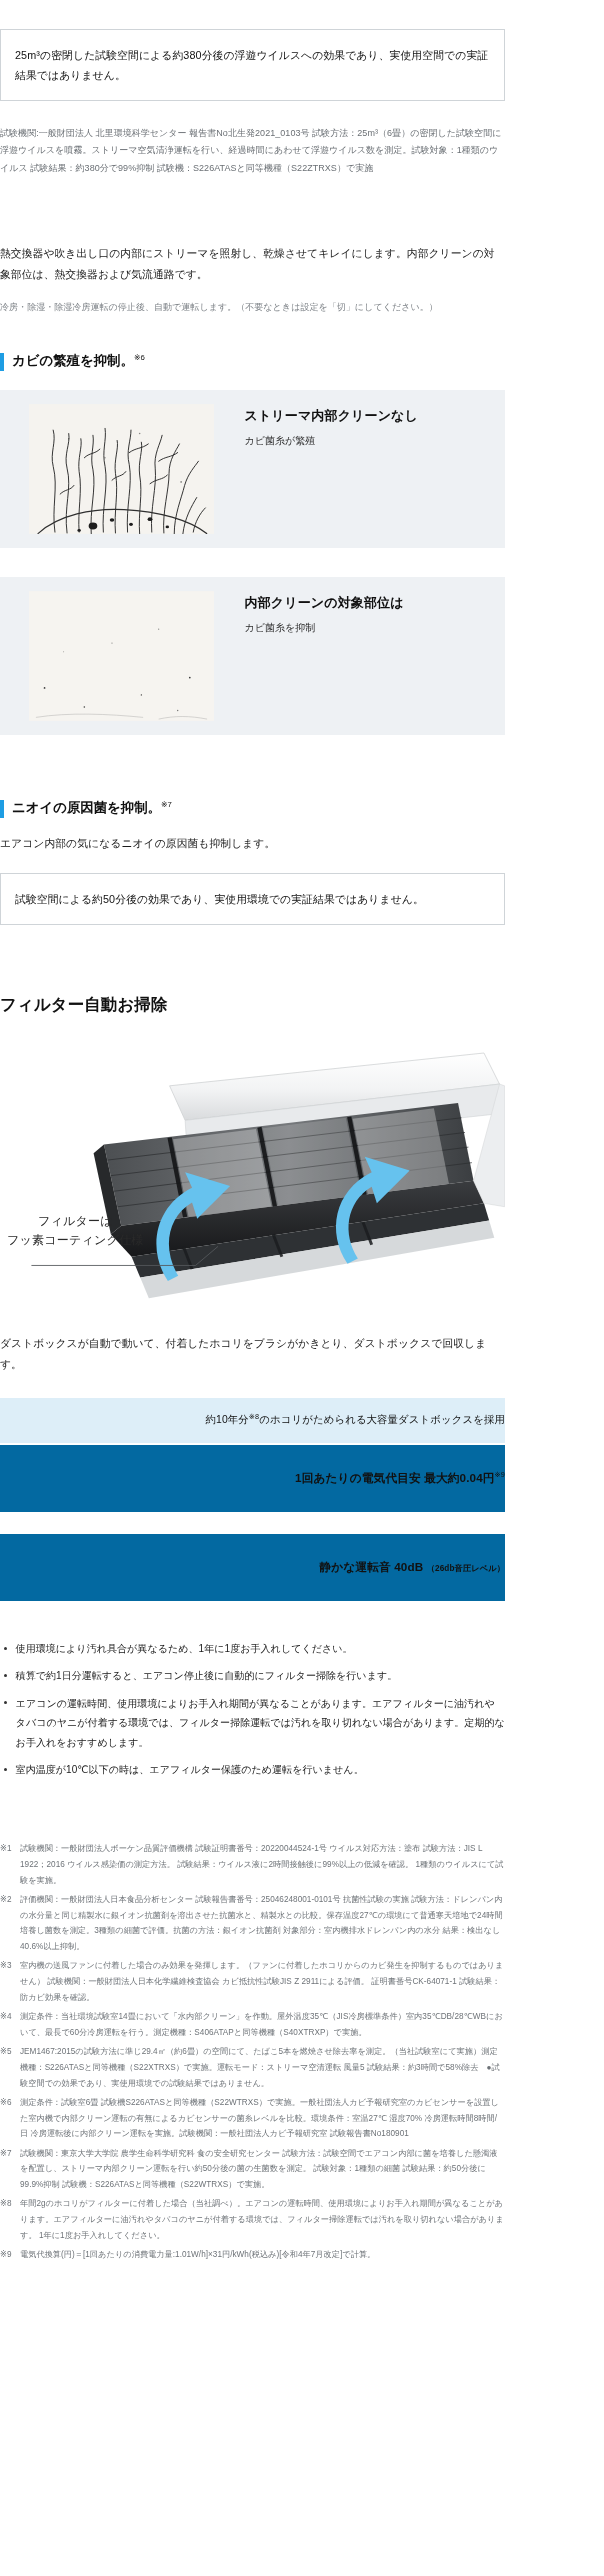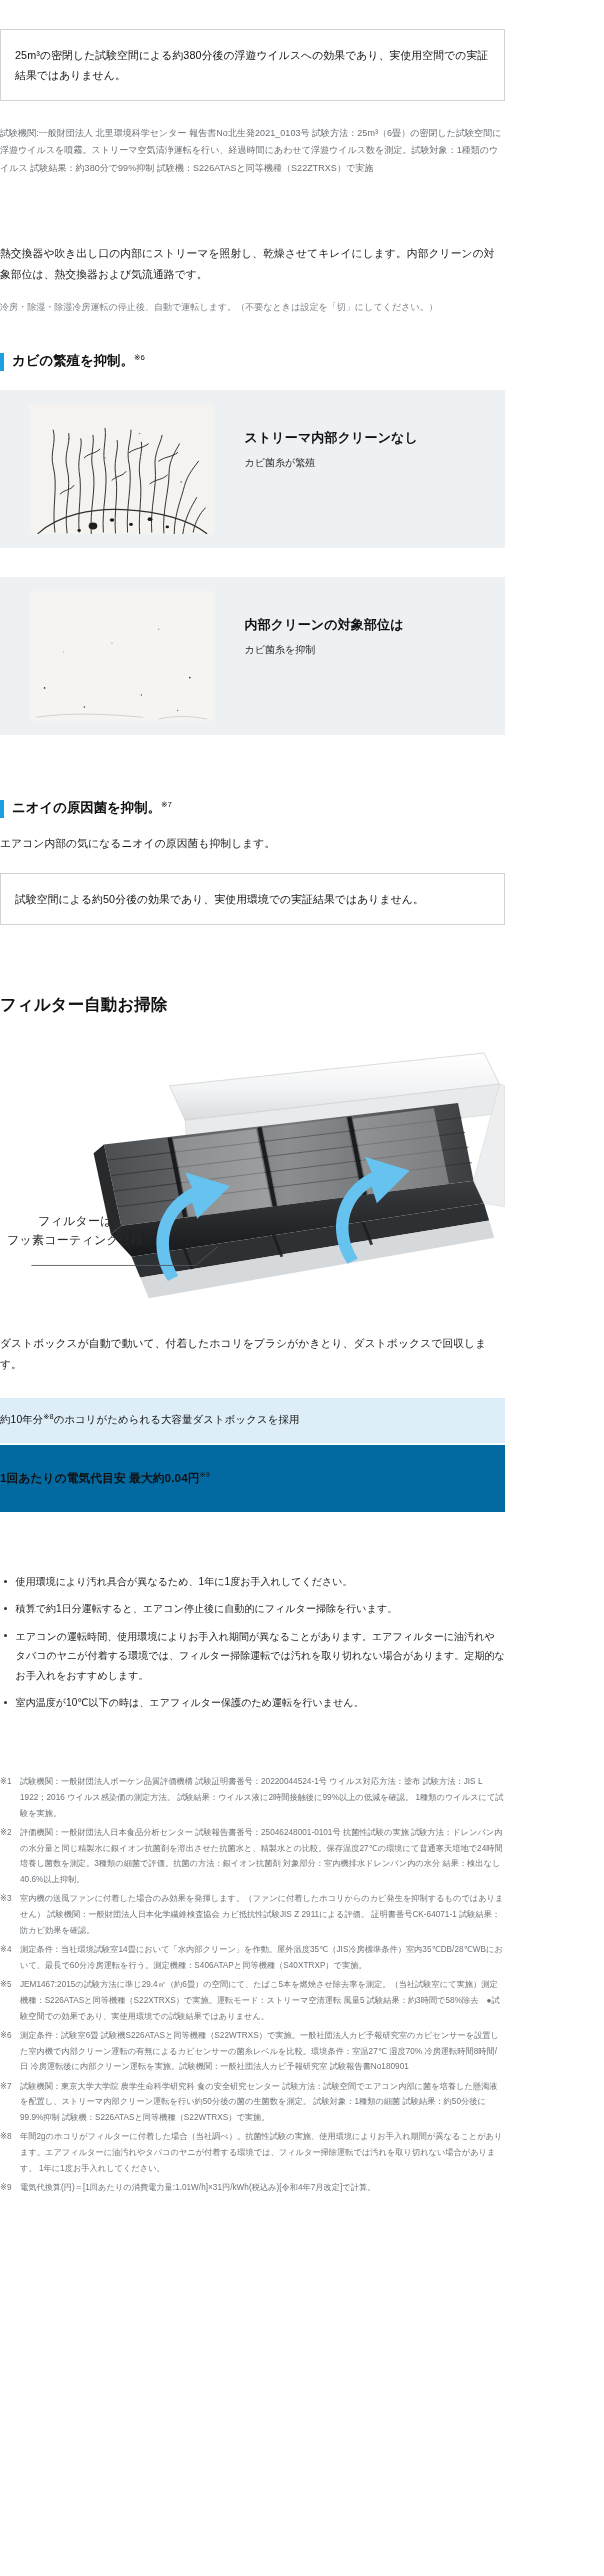--- a/index.html
+++ b/index.html
@@ -111,21 +111,20 @@
     width: 185px;
     height: 130px;
     background: #f3f2ee;
     position: relative;
     overflow: hidden;
     display: block;
   }
   .compare .txt {
     margin-left: 31px;
     padding-top: 3.5px;
-    margin-top: 22px;
   }
   .compare .txt .t1 {
     font-size: 13px;
     font-weight: bold;
     color: #111;
     line-height: 1.4;
     letter-spacing: .01em;
   }
   .compare .txt .t2 {
     font-size: 10px;
@@ -154,21 +153,21 @@
 
   
   .strip {
     box-sizing: border-box;
     width: 100%;
     text-align: center;
     font-size: 10.8px;
     color: #111;
     display: flex;
     align-items: center;
-    justify-content: flex-start;
+    justify-content: flex-end;
   }
   .strip.blue { background: #ddeef8; height: 45px; }
   .strip.grey { background: #0369a1; height: 67px; }
   .strip .big {
     font-weight: bold;
     font-size: 11.7px;
     letter-spacing: .01em;
   }
   .strip sup {
     font-size: 7.3px;
@@ -458,20 +457,25 @@
     </div>
 
     <div style="height:1.7px"></div>
     <div class="strip grey">
       <span class="big">
         <span>1回あたりの電気代目安 最大約0.04円</span><sup>※9</sup>
       </span>
     </div>
 
     <div style="height:22.5px"></div>
+    <div class="strip grey">
+      <span class="big">
+        <span>静かな運転音 40dB</span><span class="sub">（26db音圧レベル）</span>
+      </span>
+    </div>
 
     <div style="height:38px"></div>
     <ul class="bullets">
       <li>使用環境により汚れ具合が異なるため、1年に1度お手入れしてください。</li>
       <li>積算で約1日分運転すると、エアコン停止後に自動的にフィルター掃除を行います。</li>
       <li>エアコンの運転時間、使用環境によりお手入れ期間が異なることがあります。エアフィルターに油汚れやタバコのヤニが付着する環境では、フィルター掃除運転では汚れを取り切れない場合があります。定期的なお手入れをおすすめします。</li>
       <li>室内温度が10℃以下の時は、エアフィルター保護のため運転を行いません。</li>
     </ul>
 
     <div style="height:54px"></div>
@@ -499,21 +503,21 @@
       <div class="fn">
         <span class="mark">※6</span>
         <span class="body">測定条件：試験室6畳 試験機S226ATASと同等機種（S22WTRXS）で実施。一般社団法人カビ予報研究室のカビセンサーを設置した室内機で内部クリーン運転の有無によるカビセンサーの菌糸レベルを比較。環境条件：室温27℃ 湿度70% 冷房運転時間8時間/日 冷房運転後に内部クリーン運転を実施。試験機関：一般社団法人カビ予報研究室 試験報告書No180901</span>
       </div>
       <div class="fn">
         <span class="mark">※7</span>
         <span class="body">試験機関：東京大学大学院 農学生命科学研究科 食の安全研究センター 試験方法：試験空間でエアコン内部に菌を培養した懸濁液を配置し、ストリーマ内部クリーン運転を行い約50分後の菌の生菌数を測定。 試験対象：1種類の細菌 試験結果：約50分後に99.9%抑制 試験機：S226ATASと同等機種（S22WTRXS）で実施。</span>
       </div>
       <div class="fn">
         <span class="mark">※8</span>
-        <span class="body">年間2gのホコリがフィルターに付着した場合（当社調べ）。抗菌性試験の実施、使用環境によりお手入れ期間が異なることがあります。エアフィルターに油汚れやタバコのヤニが付着する環境では、フィルター掃除運転では汚れを取り切れない場合があります。 1年に1度お手入れしてください。</span>
+        <span class="body">年間2gのホコリがフィルターに付着した場合（当社調べ）。エアコンの運転時間、使用環境によりお手入れ期間が異なることがあります。エアフィルターに油汚れやタバコのヤニが付着する環境では、フィルター掃除運転では汚れを取り切れない場合があります。 1年に1度お手入れしてください。</span>
       </div>
       <div class="fn">
         <span class="mark">※9</span>
         <span class="body">電気代換算(円)＝[1回あたりの消費電力量:1.01W/h]×31円/kWh(税込み)[令和4年7月改定]で計算。</span>
       </div>
     </div>
 
     <div style="height:22.5px"></div>
   </div>
 </div>

